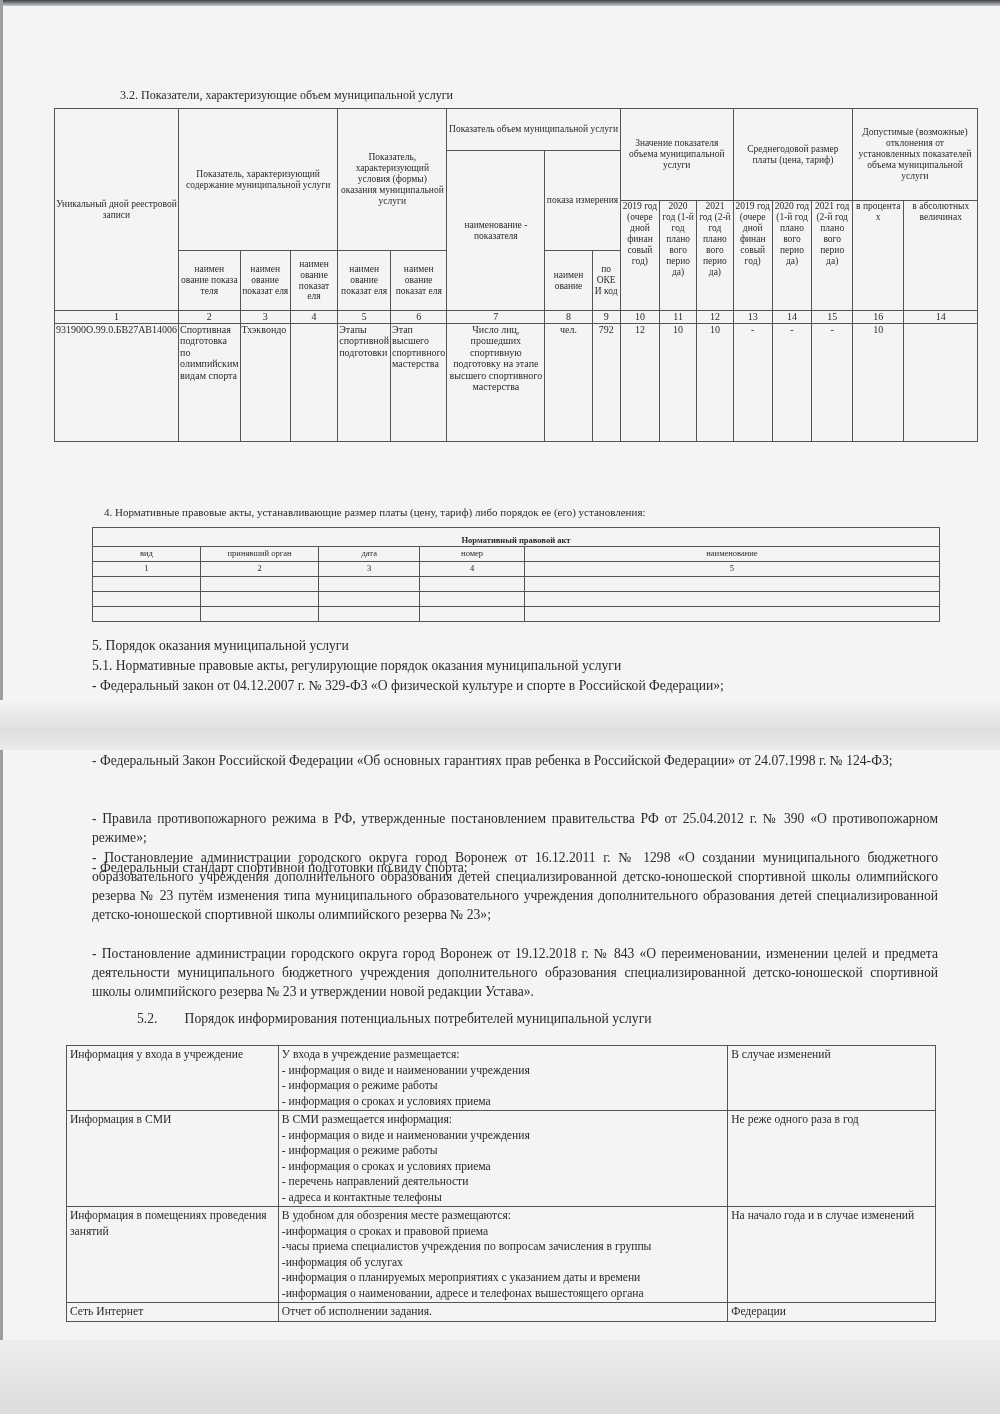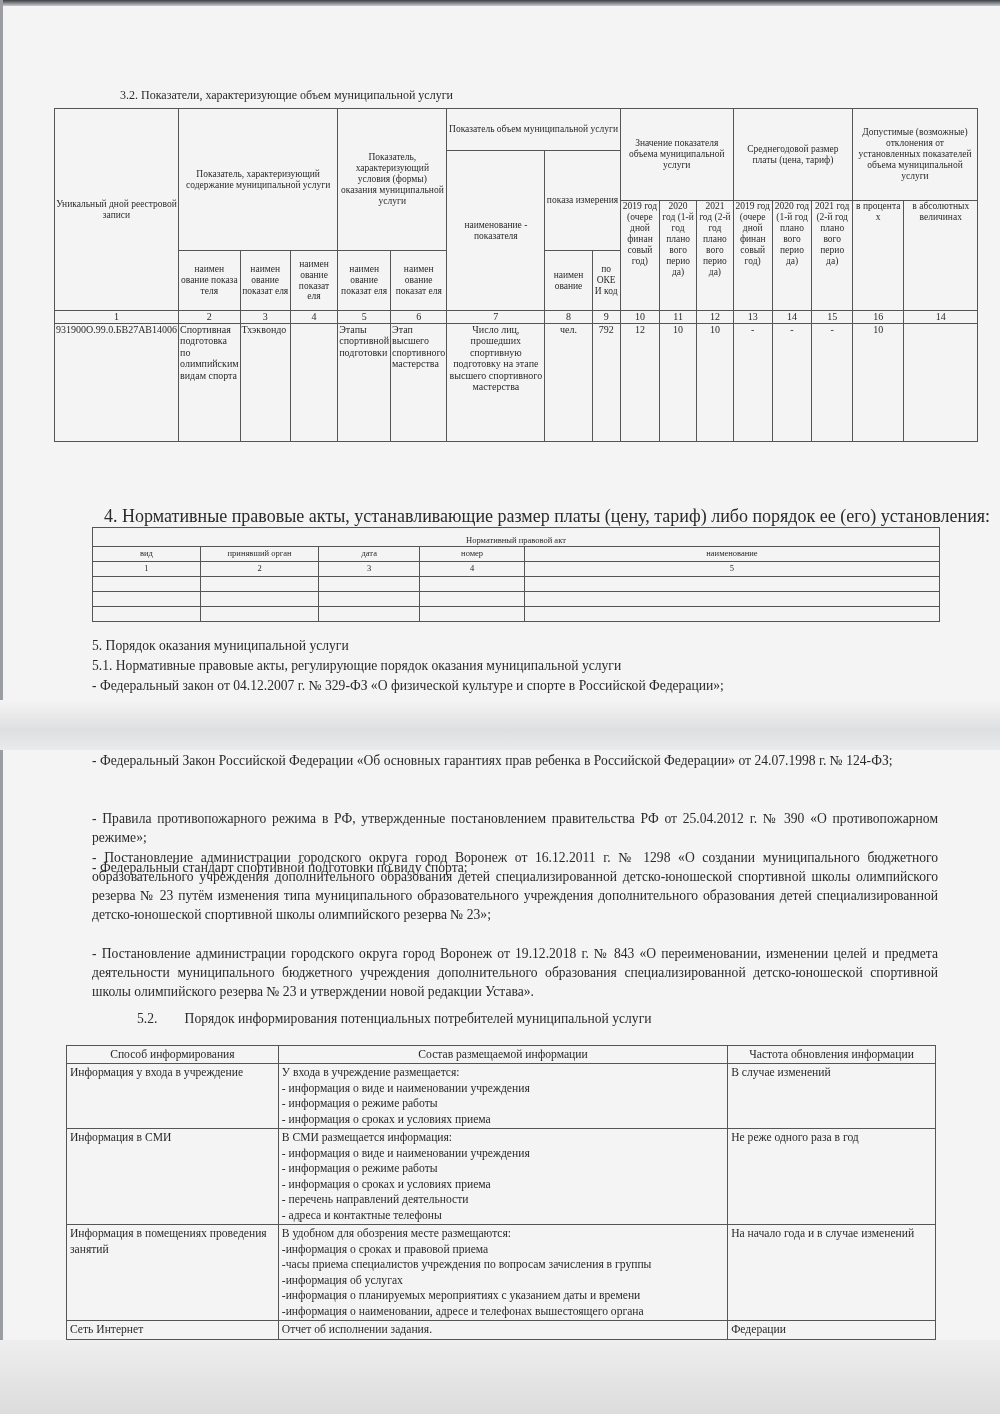--- a/index.html
+++ b/index.html
@@ -132,36 +132,36 @@
     <td class="data">10</td>
     <td class="data">-</td>
     <td class="data">-</td>
     <td class="data">-</td>
     <td class="data">10</td>
     <td class="data"></td>
   </tr>
 </tbody>
   </table>
 
-<div class="heading" style="left:104px; top:506px; font-size:18px;">4. Нормативные правовые акты, устанавливающие размер платы (цену, тариф) либо порядок ее (его) установления:</div>
+<div class="heading" style="left:104px; top:506px; font-size:11px;">4. Нормативные правовые акты, устанавливающие размер платы (цену, тариф) либо порядок ее (его) установления:</div>
 
 <table id="t4">
   <colgroup>
     <col style="width:64px">
       <col style="width:70px">
       <col style="width:60px">
       <col style="width:62px">
       <col style="width:246px">
   </colgroup>
   <tbody>
       <tr>
         <td colspan="5" style="height:8px; border-bottom:none;"></td>
       </tr>
   <tr>
-    <td colspan="5" style="border-top:none; border-bottom:none; height:10px;">Нормативный правовой акт</td>
+    <td colspan="5" style="border-top:none; border-bottom:none; height:10px;font-weight:bold;">Нормативный правовой акт</td>
   </tr>
   <tr>
     <td>вид</td>
     <td>принявший орган</td>
     <td>дата</td>
     <td>номер</td>
     <td>наименование</td>
   </tr>
   <tr>
     <td>1</td>
@@ -205,25 +205,20 @@
 <div class="para" style="top:944px;">- Постановление администрации городского округа город Воронеж от 19.12.2018 г. № 843 «О  переименовании, изменении целей и предмета деятельности муниципального бюджетного  учреждения дополнительного образования специализированной детско-юношеской спортивной школы олимпийского резерва № 23 и утверждении  новой редакции Устава».</div>
 <div class="para" style="top:1009px; text-align:left; white-space:pre;margin-left:45px;">5.2.        Порядок информирования потенциальных потребителей муниципальной услуги</div>
 
 <table id="t52">
   <colgroup>
       <col style="width:212px">
       <col style="width:450px">
       <col style="width:208px">
     </colgroup>
   <tbody>
-      <tr>
-    <th>Способ информирования</th>
-    <th>Состав размещаемой информации</th>
-    <th>Частота обновления информации</th>
-  </tr>
   <tr>
     <td>Информация у входа в учреждение</td>
     <td>
       <span class="line">У входа в учреждение размещается:</span>
       <span class="line">- информация о виде и наименовании учреждения</span>
       <span class="line">- информация о режиме работы</span>
       <span class="line">- информация о сроках и условиях приема</span>
     </td>
     <td>В случае изменений</td>
   </tr>

